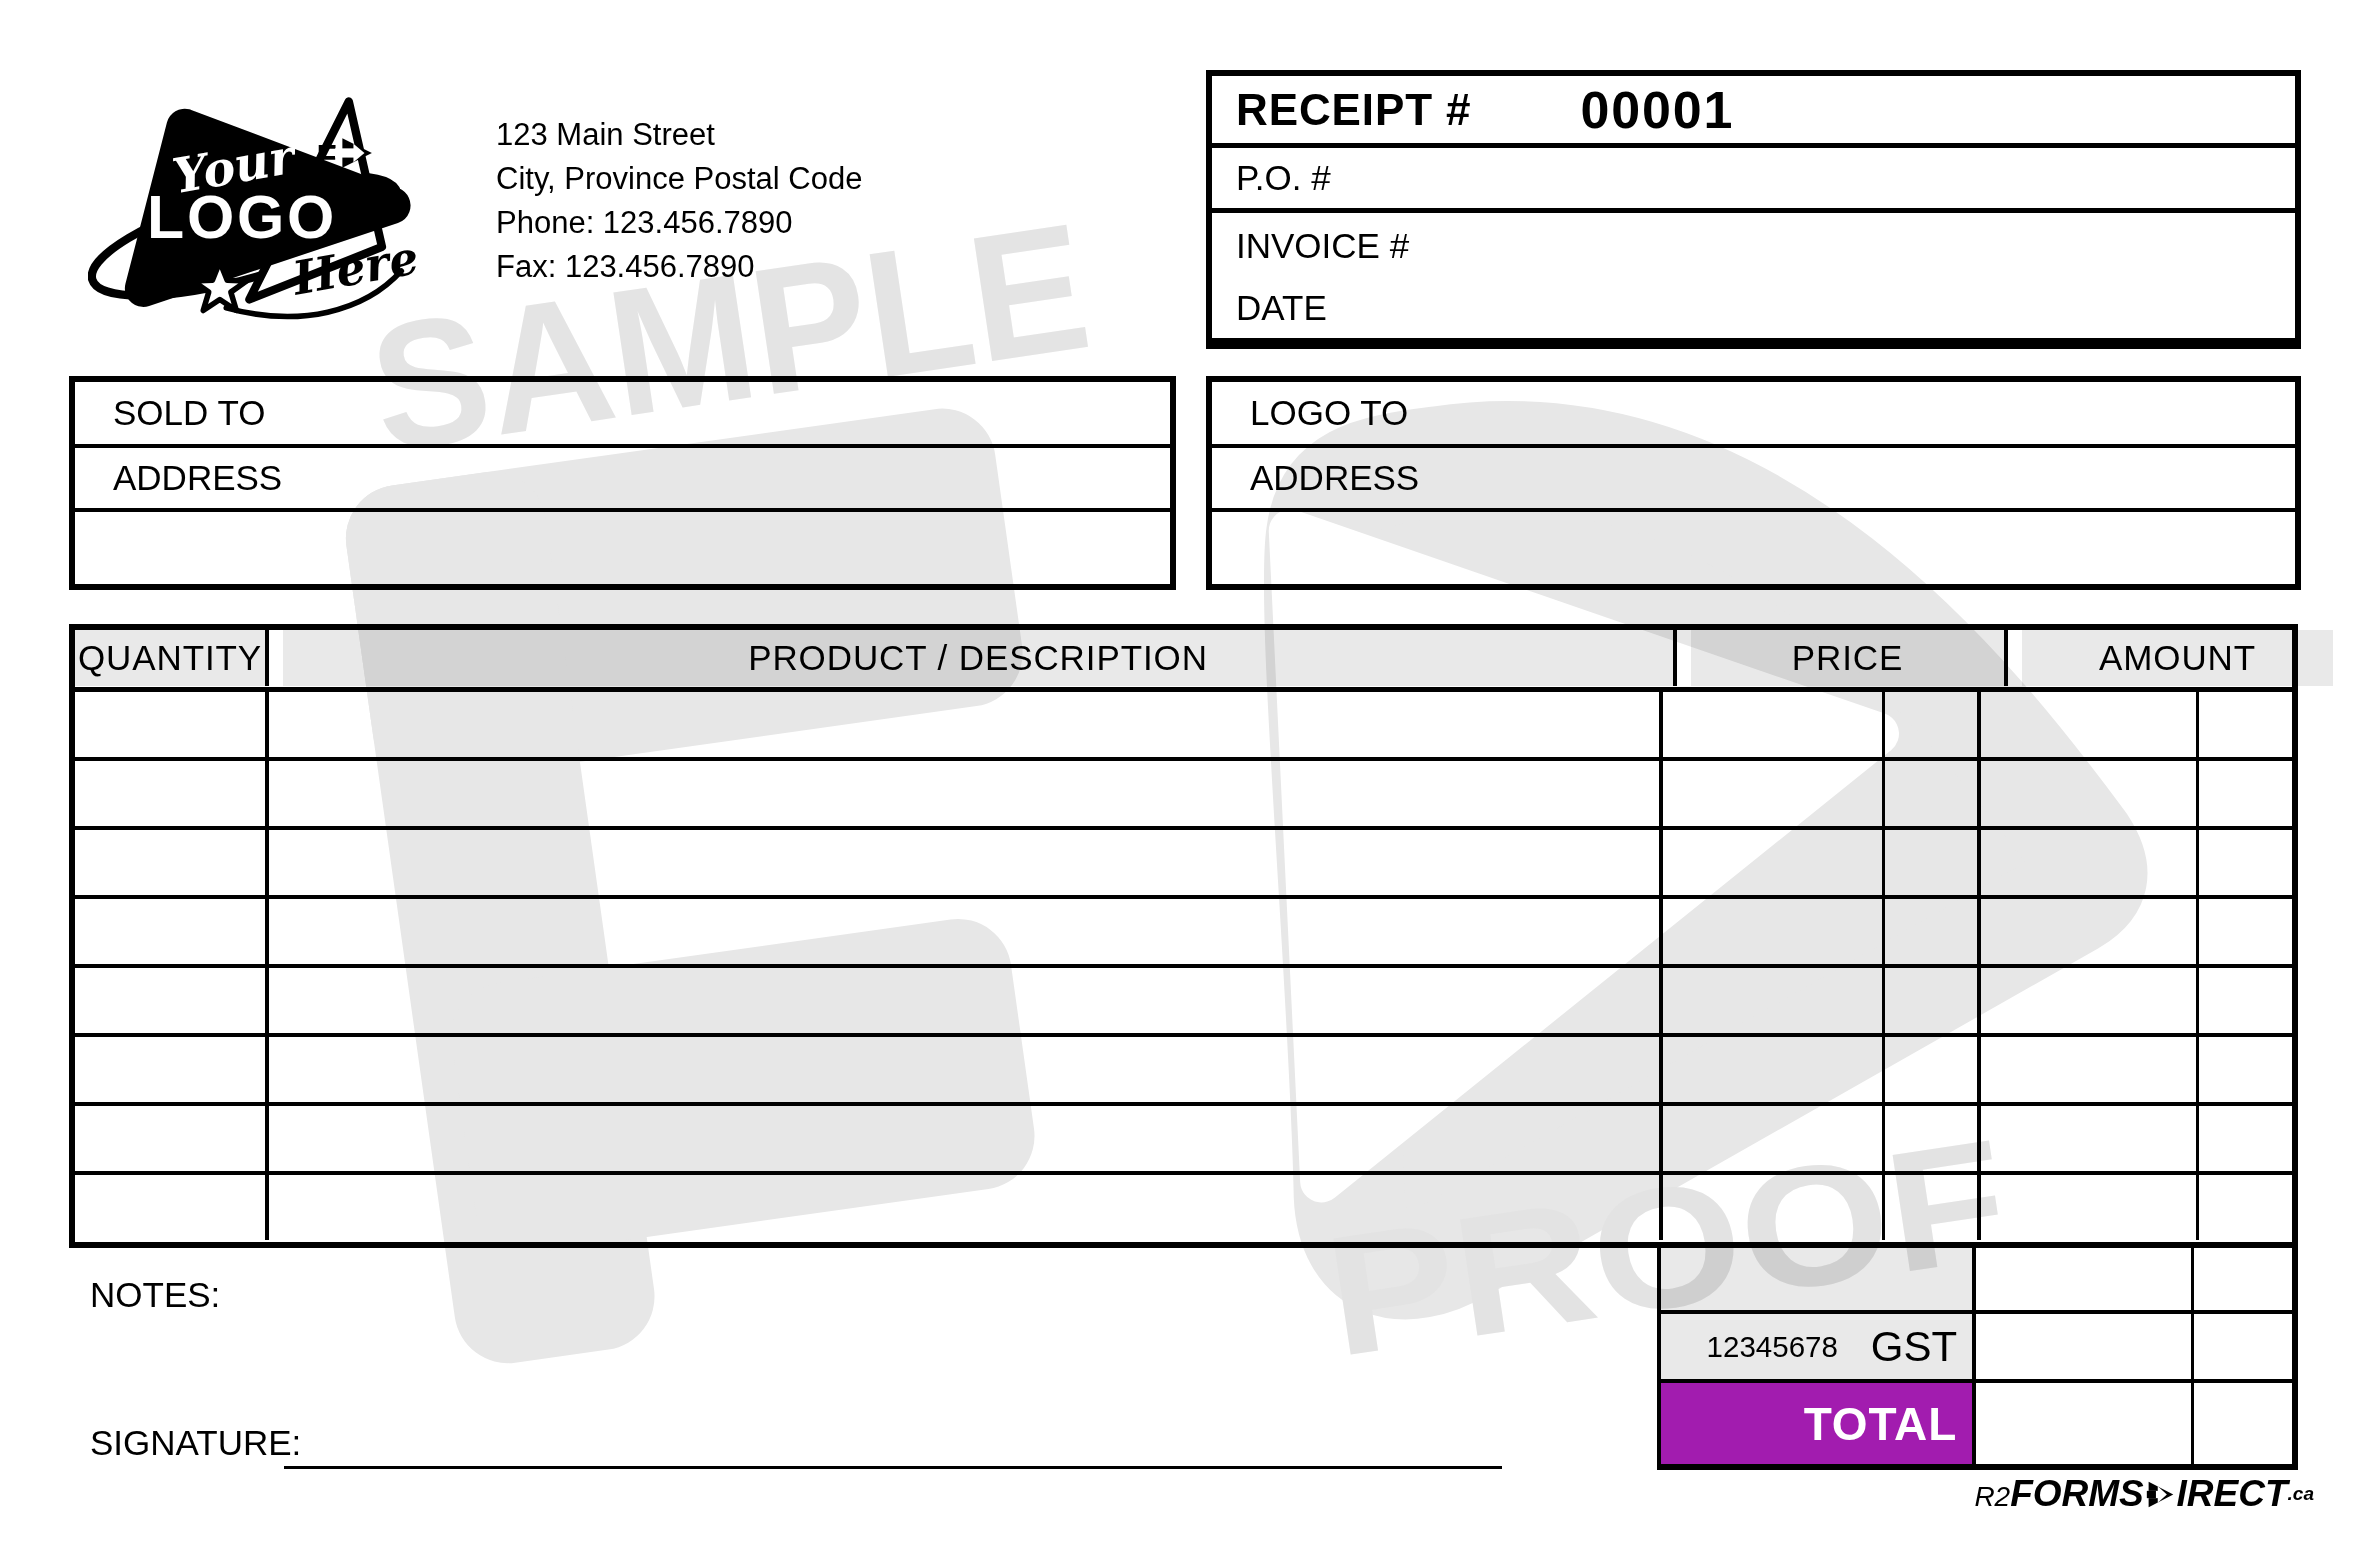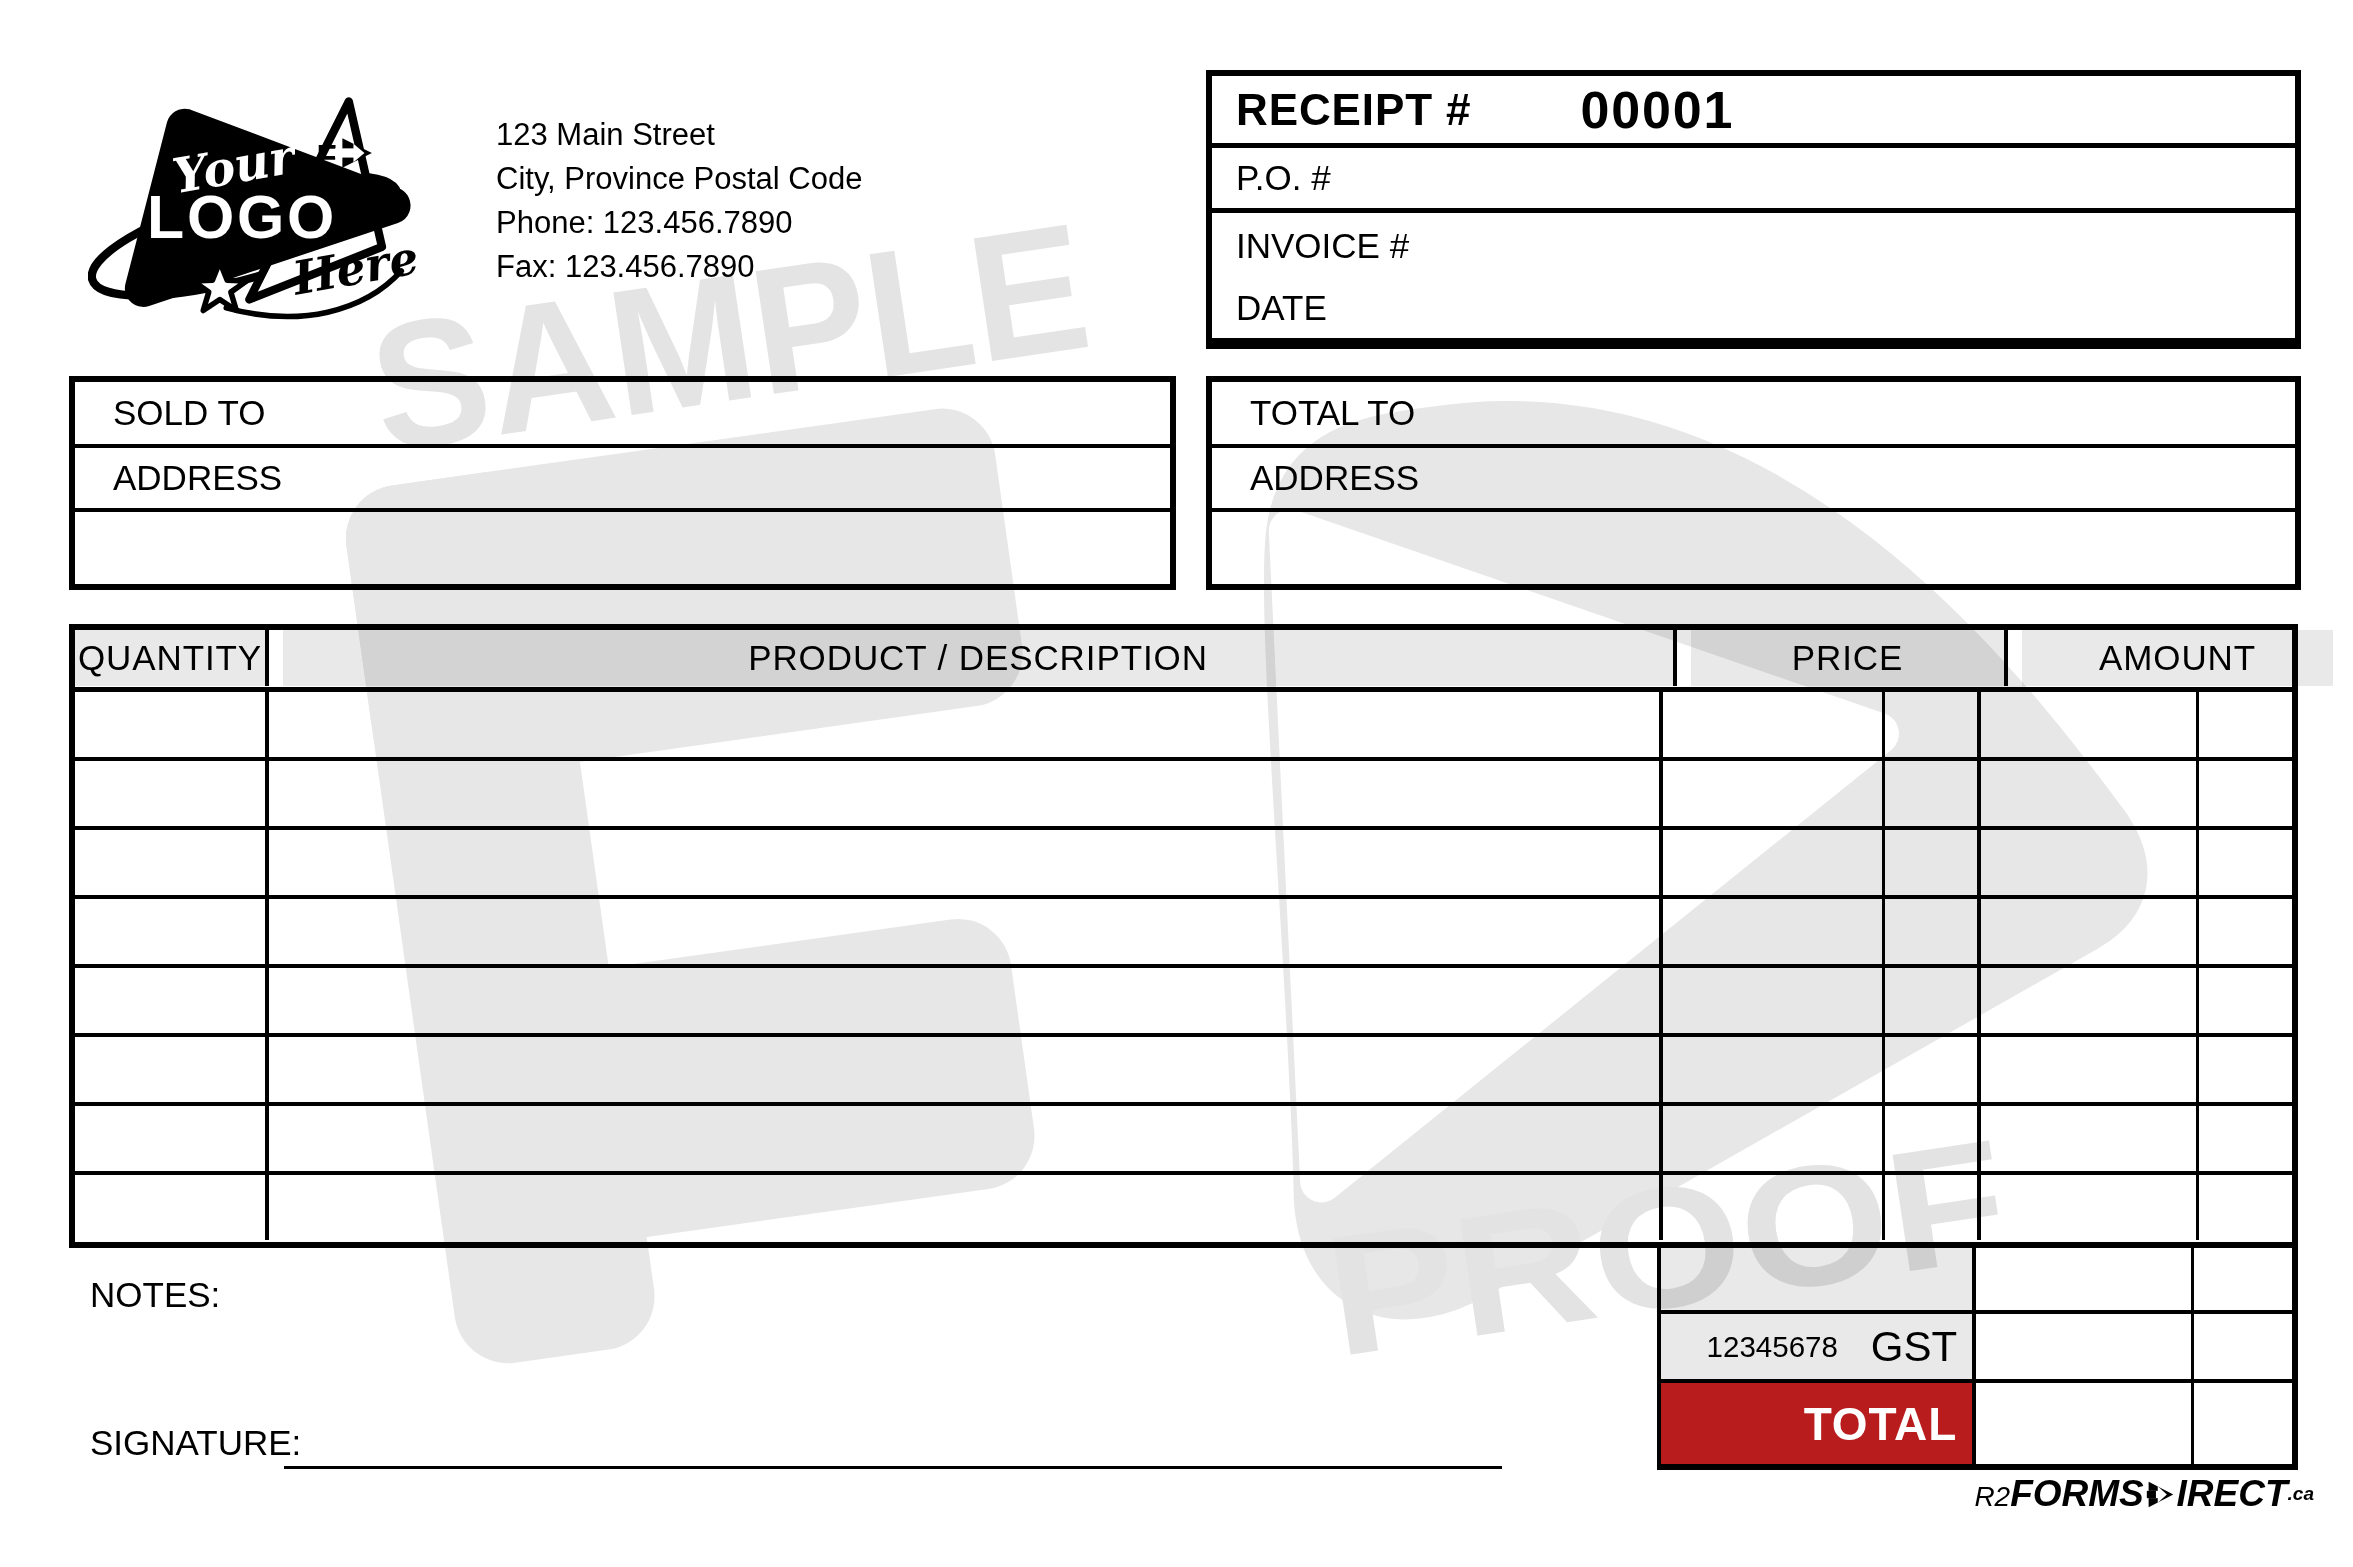--- a/index.html
+++ b/index.html
@@ -47,21 +47,21 @@
   
   .totals{position:absolute;left:1657px;top:1248px;width:641px;height:222px;box-sizing:border-box;
           border-left:4.6px solid #000;border-right:6.5px solid #000;border-bottom:6.5px solid #000;}
   .trow{display:grid;grid-template-columns:315px 218px 98px;box-sizing:border-box;border-bottom:4.6px solid #000;}
   .trow.sub{height:66px;}
   .trow.gst{height:69px;}
   .trow.tot{height:81px;border-bottom:none;}
   .tcell{box-sizing:border-box;height:100%;}
   .tlabel{border-right:4.6px solid #000;display:flex;align-items:center;justify-content:flex-end;padding-right:14.8px;}
   .tlabel.shaded{background:rgba(0,0,0,0.088);}
-  .tlabel.black{background:#b91c1c;color:#fff;}
+  .tlabel.black{background:#a21caf;color:#fff;}
   .tam{border-right:3.7px solid #000;}
   .tac{border-right:none;}
   .gst-num{font-size:29.5px;margin-right:33px;}
   .gst-word{font-size:42px;}
   .total-word{font-size:46px;font-weight:bold;letter-spacing:0.9px;}
   
   .notes{position:absolute;left:90px;top:1275px;font-size:35px;}
   .notes-area{position:absolute;left:90px;top:1320px;width:1384px;height:92px;}
   .sig{position:absolute;left:90px;top:1423px;font-size:35px;}
   .sigline{position:absolute;left:284px;top:1466px;width:1218px;height:0;border-top:3.7px solid #000;}
@@ -144,21 +144,21 @@
       <span>SOLD TO</span>
     </div>
     <div class="prow r2">
       <span>ADDRESS</span>
     </div>
     <div class="prow r3"></div>
   </div>
 
   <div class="pbox ship fg">
     <div class="prow r1">
-      <span>TOTAL TO</span>
+      <span>LOGO TO</span>
     </div>
     <div class="prow r2">
       <span>ADDRESS</span>
     </div>
     <div class="prow r3"></div>
   </div>
 
   <div class="itable fg">
     <div class="ihead">
       <div class="ihcell">QUANTITY</div>

